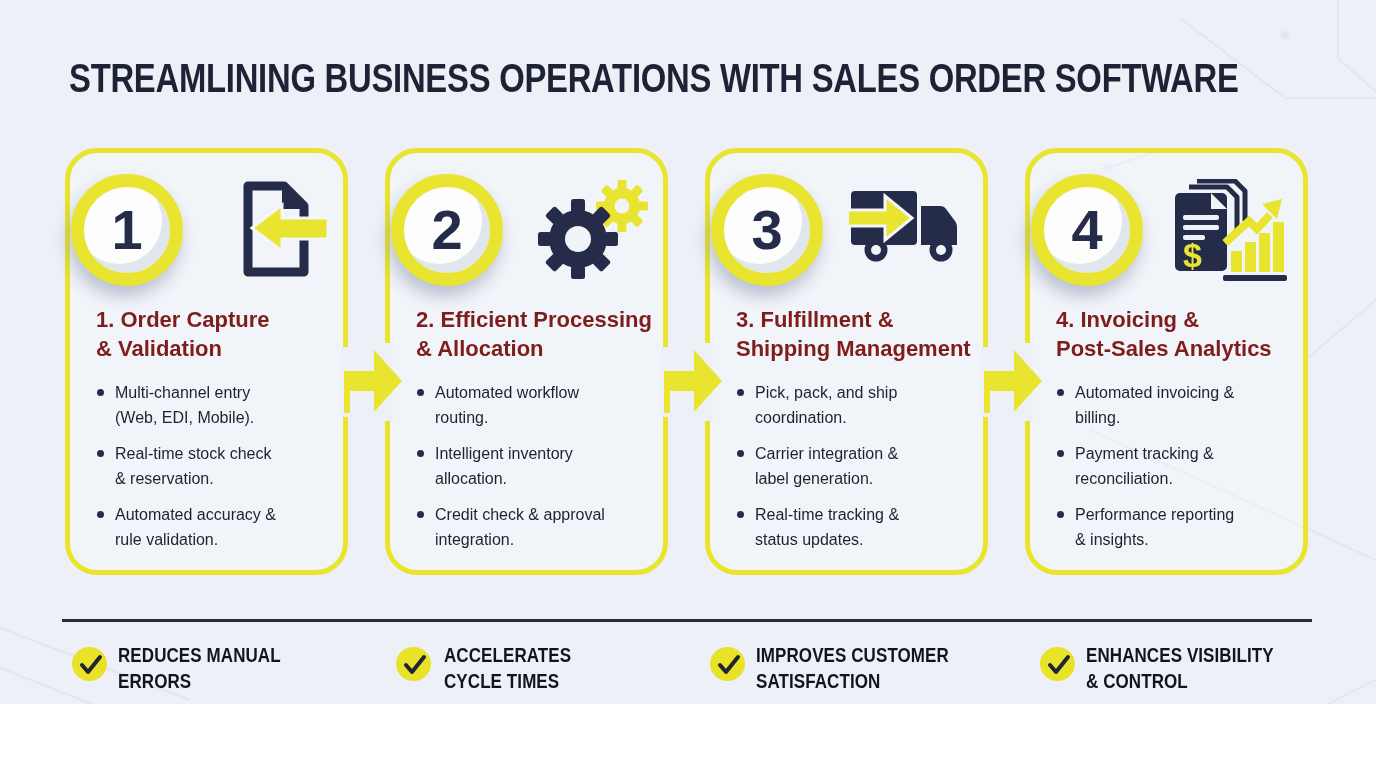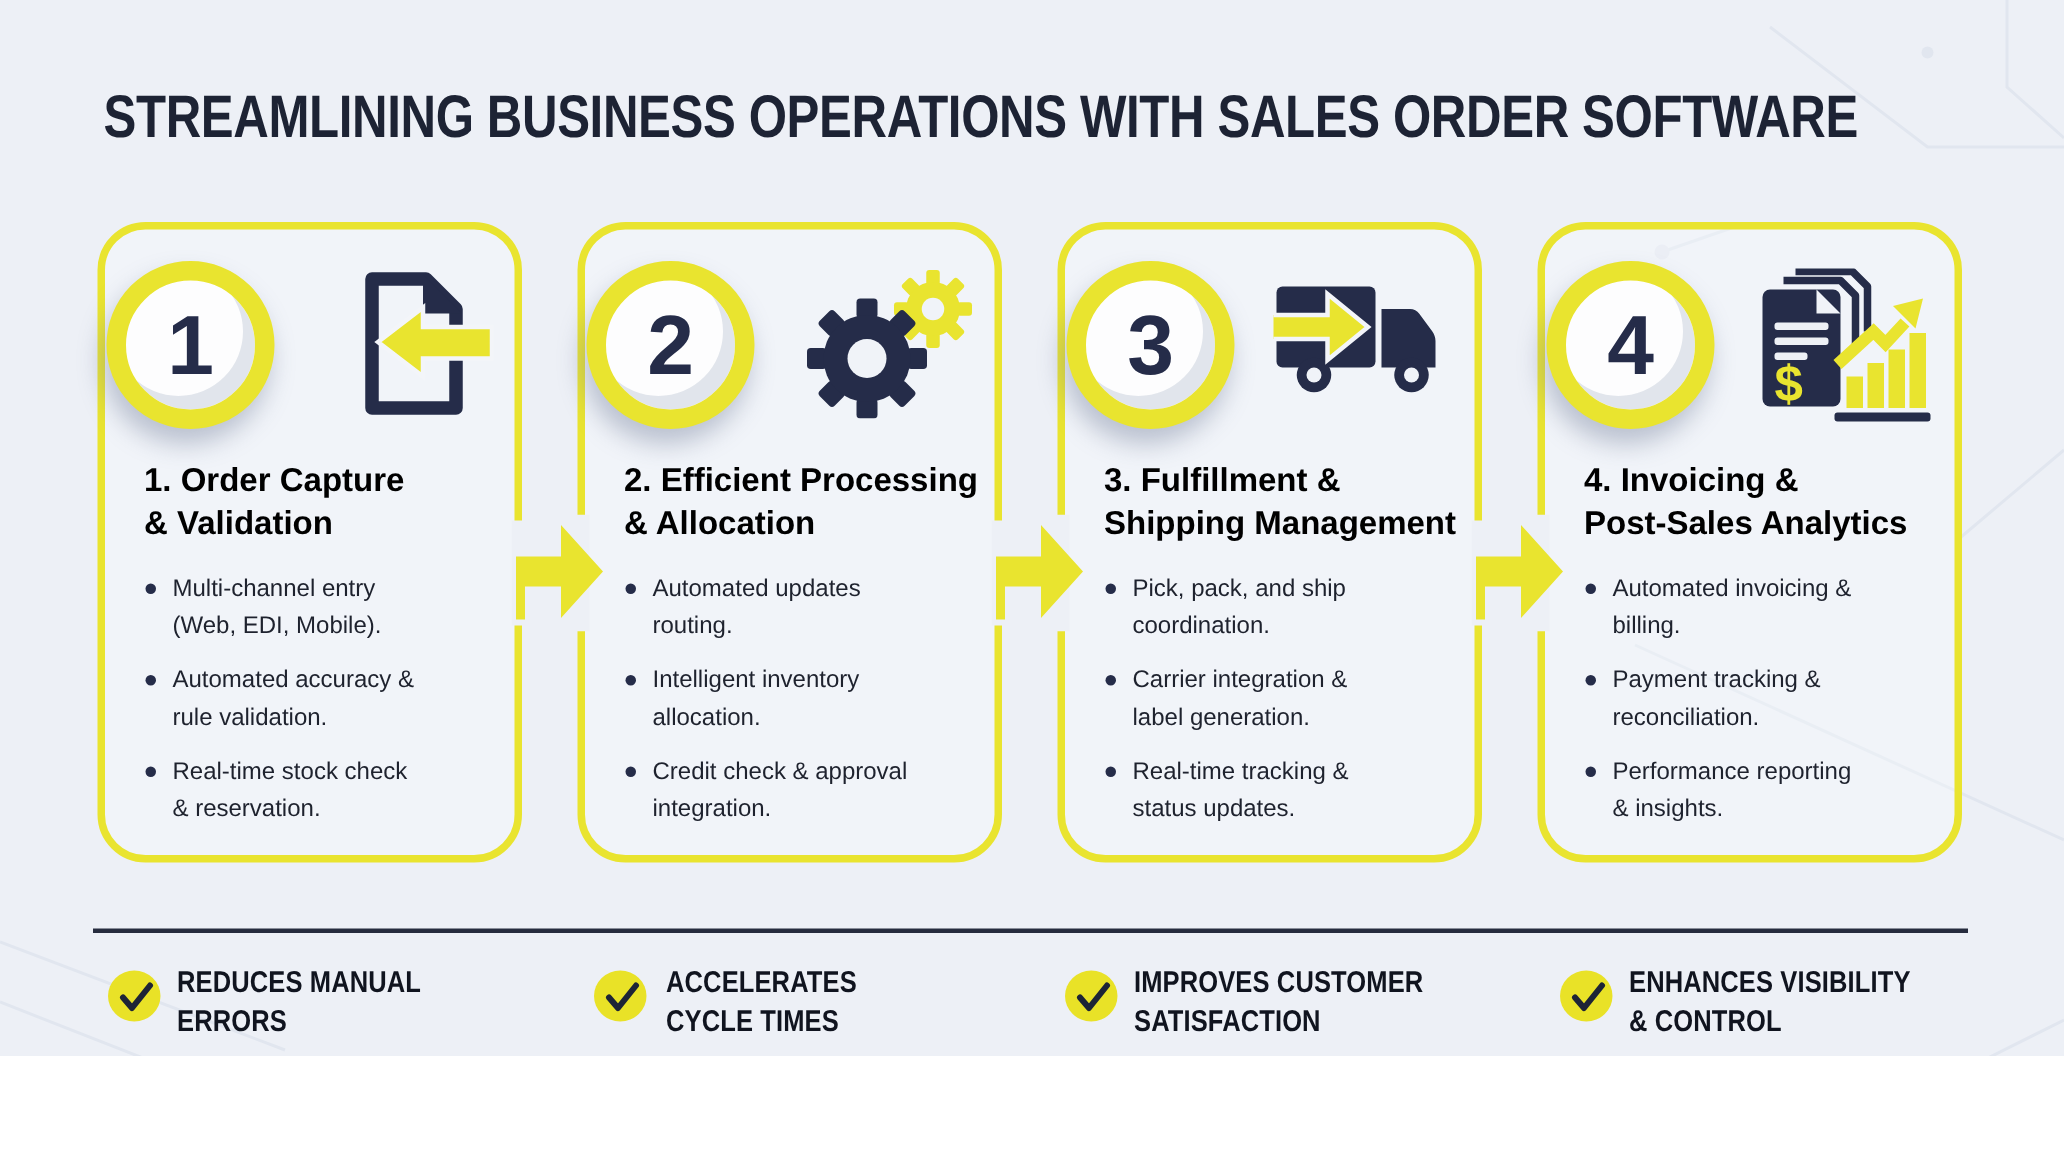--- a/index.html
+++ b/index.html
@@ -23,21 +23,21 @@
   .num-circle{
     position:absolute;left:1px;top:21px;width:86px;height:86px;
     border:13px solid #e9e42f;border-radius:50%;background:#fdfdfe;
     display:flex;align-items:center;justify-content:center;
     box-shadow:-3px 10px 16px rgba(120,131,158,.45), inset -8px -9px 0 rgba(203,209,221,.55);
   }
   .num-circle span{font-size:56px;font-weight:700;color:#252c49;line-height:1;}
   .card-icon{position:absolute;right:14px;top:26px;}
   .card-title{
     position:absolute;left:26px;top:152px;width:238px;
-    font-size:22px;line-height:29px;font-weight:700;color:#000000;white-space:pre-line;
+    font-size:22px;line-height:29px;font-weight:700;color:#7f1d1d;white-space:pre-line;
   }
   .bullets{position:absolute;left:26px;top:227px;width:238px;}
   .bullet{display:flex;margin-bottom:11px;}
   .bullet .dot{flex:0 0 7px;width:7px;height:7px;border-radius:50%;background:#252c49;margin:9px 11px 0 1px;}
   .bullet .btext{font-size:16px;line-height:25px;color:#1e222e;white-space:pre-line;}
 
   .flow-arrow{position:absolute;top:343px;}
 
   
   .hline{position:absolute;left:62px;width:1250px;height:3px;background:#262c3e;}
@@ -79,27 +79,27 @@
     <div class="card-title">1. Order Capture
 &amp; Validation</div>
     <div class="bullets">
       <div class="bullet">
           <span class="dot"></span>
           <span class="btext">Multi-channel entry
 (Web, EDI, Mobile).</span>
         </div>
       <div class="bullet">
           <span class="dot"></span>
+          <span class="btext">Real-time stock check
+&amp; reservation.</span>
+        </div>
+      <div class="bullet">
+          <span class="dot"></span>
           <span class="btext">Automated accuracy &amp;
 rule validation.</span>
-        </div>
-      <div class="bullet">
-          <span class="dot"></span>
-          <span class="btext">Real-time stock check
-&amp; reservation.</span>
         </div>
     </div>
   </div>
 
   <div class="card" style="left:385px">
     <div class="num-circle">
         <span>2</span>
       </div>
     <svg class="card-icon" width="115" height="100" viewBox="0 0 115 100">
       <g transform="translate(88,27)">
@@ -129,21 +129,21 @@
           <circle cx="0" cy="0" r="29"></circle>
         </g>
         <circle cx="0" cy="0" r="13" fill="#f0f3f8"></circle>
       </g>
     </svg>
     <div class="card-title">2. Efficient Processing
 &amp; Allocation</div>
     <div class="bullets">
       <div class="bullet">
           <span class="dot"></span>
-          <span class="btext">Automated updates
+          <span class="btext">Automated workflow
 routing.</span>
         </div>
       <div class="bullet">
           <span class="dot"></span>
           <span class="btext">Intelligent inventory
 allocation.</span>
         </div>
       <div class="bullet">
           <span class="dot"></span>
           <span class="btext">Credit check &amp; approval

